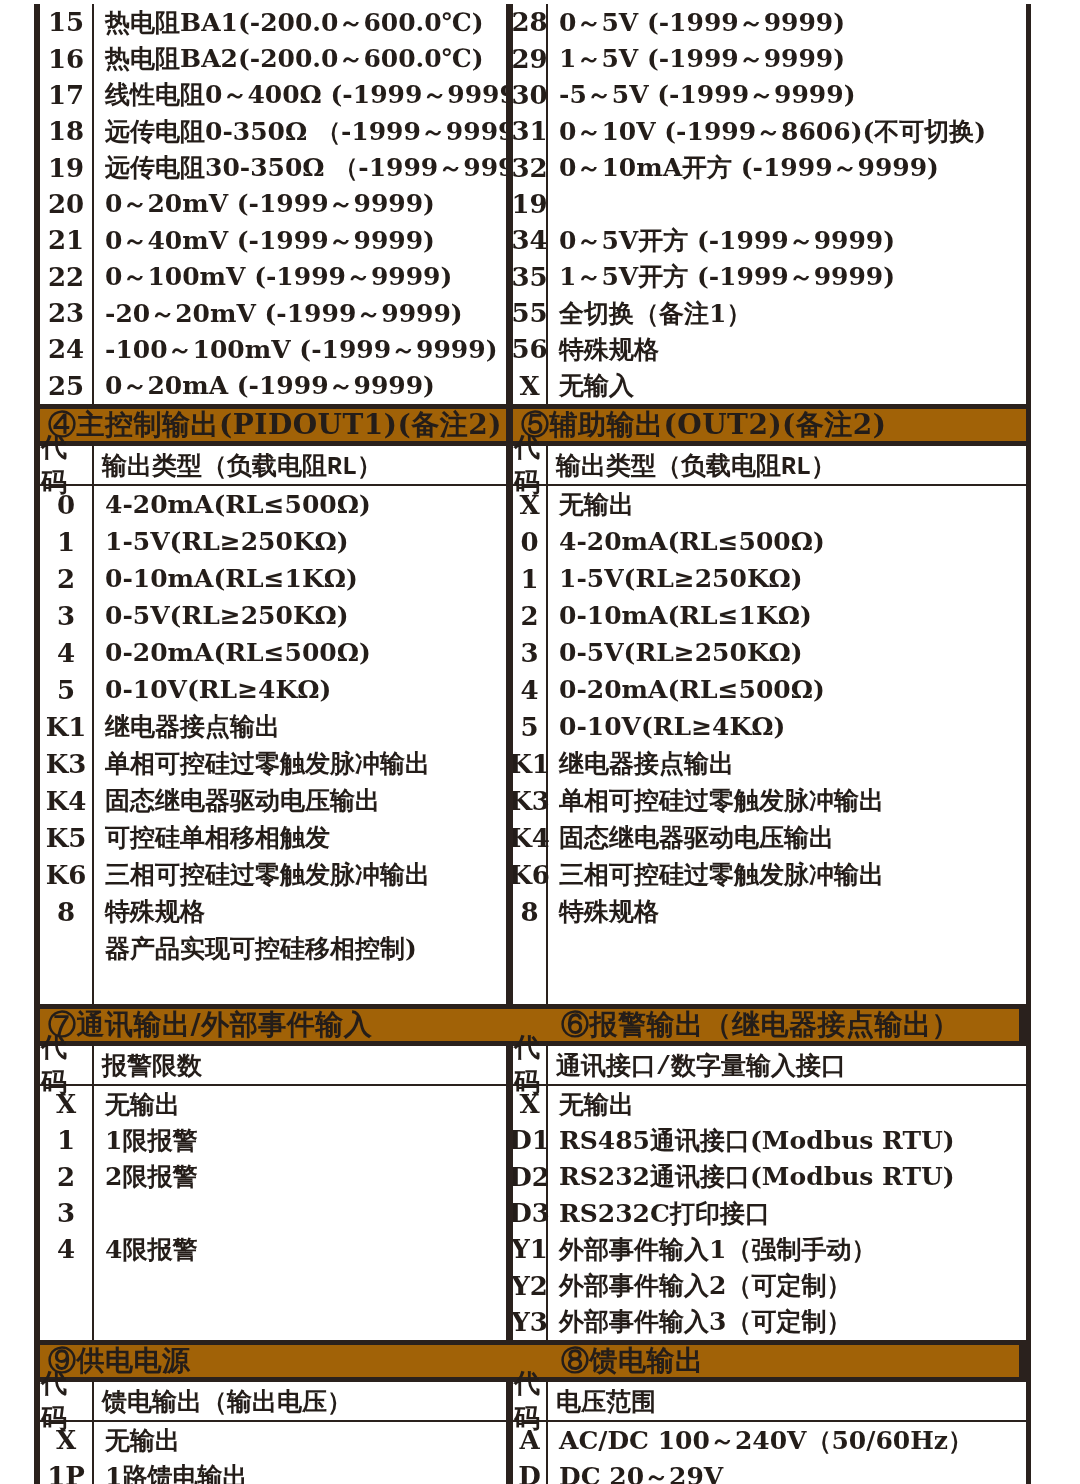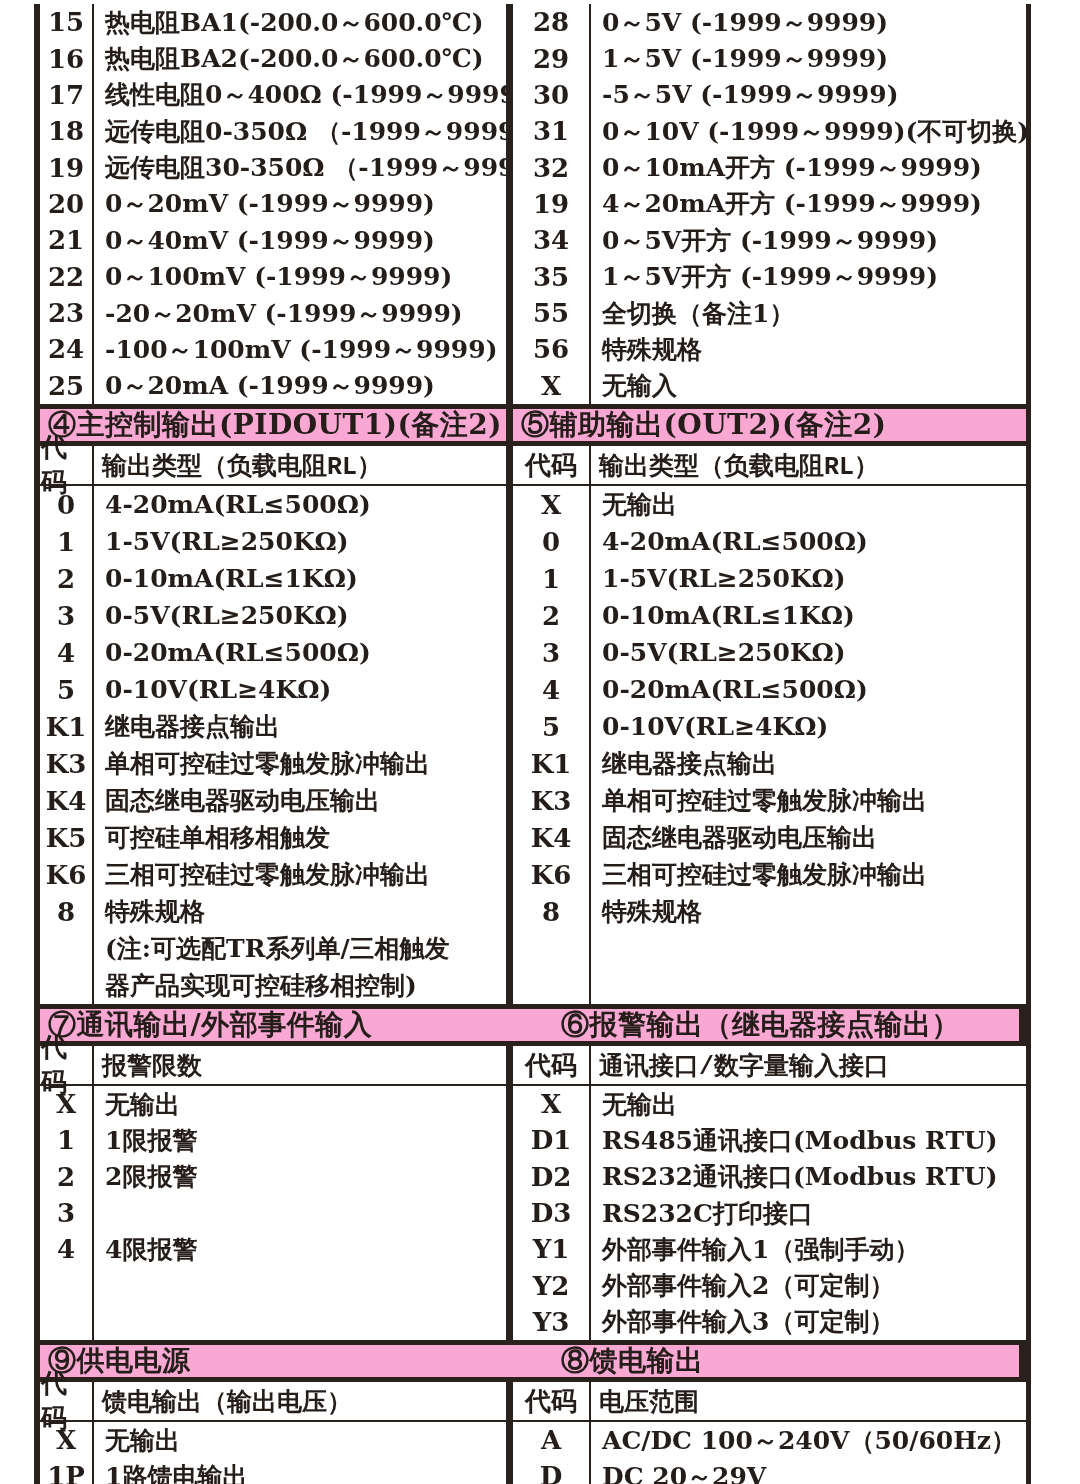--- a/index.html
+++ b/index.html
@@ -16,42 +16,42 @@
     display:flex;flex-direction:column;
   }
   .twocol{display:flex;flex-direction:row;width:100%;}
   .half{box-sizing:border-box;display:flex;flex-direction:column;}
   .half-l{width:473px;border-right:7px solid #2a211d;}
   .half-r{width:513px;}
   
   .band{
     box-sizing:border-box;height:42px;
     border-top:5px solid #2a211d;border-bottom:5px solid #2a211d;
-    background:#f9a8d4;display:flex;align-items:center;
+    background:#a16207;display:flex;align-items:center;
     font-weight:bold;font-size:28px;letter-spacing:0.5px;
     padding-left:8px;white-space:nowrap;overflow:hidden;
   }
   
   .hdr{
     box-sizing:border-box;height:40px;border-bottom:2px solid #2a211d;
     display:flex;flex-direction:row;font-weight:bold;font-size:26px;
   }
   .hdr .c-code{display:flex;align-items:center;justify-content:center;padding:0 1px;}
   .hdr .c-desc{display:flex;align-items:center;padding-left:8px;white-space:nowrap;overflow:hidden;font-family:Liberation Mono, monospace;}
   
   .rows{display:flex;flex-direction:column;overflow:hidden;}
   .row{display:flex;flex-direction:row;flex:0 0 auto;}
   .filler{display:flex;flex-direction:row;flex:1 1 auto;}
   .c-code{
     box-sizing:border-box;border-right:2px solid #2a211d;
     display:flex;align-items:center;justify-content:center;
     font-weight:bold;font-size:26px;flex:0 0 auto;
   }
   .half-l .c-code{width:54px;}
-  .half-r .c-code{width:78px;}
+  .half-r .c-code{width:35px;}
   .c-desc{
     flex:1 1 auto;display:flex;align-items:center;
     padding-left:11px;font-weight:bold;font-size:25px;
     white-space:nowrap;overflow:hidden;
   }
   
   .blk-top .rows{height:400px;}
   .blk-top .row{height:36.36px;}
   .blk-a .rows{height:518px;}
   .blk-a .row{height:37px;}
@@ -143,31 +143,30 @@
             <div class="c-desc">1～5V (-1999～9999)</div>
           </div>
 
           <div class="row">
             <div class="c-code">30</div>
             <div class="c-desc">-5～5V (-1999～9999)</div>
           </div>
 
           <div class="row">
             <div class="c-code">31</div>
-            <div class="c-desc">0～10V (-1999～9999)(不可切换)</div>
+            <div class="c-desc">0～10V (-1999～8606)(不可切换)</div>
           </div>
 
           <div class="row">
             <div class="c-code">32</div>
             <div class="c-desc">0～10mA开方 (-1999～9999)</div>
           </div>
 
           <div class="row">
             <div class="c-code">19</div>
-            <div class="c-desc">4～20mA开方 (-1999～9999)</div>
           </div>
 
           <div class="row">
             <div class="c-code">34</div>
             <div class="c-desc">0～5V开方 (-1999～9999)</div>
           </div>
 
           <div class="row">
             <div class="c-code">35</div>
             <div class="c-desc">1～5V开方 (-1999～9999)</div>
@@ -264,24 +263,20 @@
           <div class="row">
             <div class="c-code">K6</div>
             <div class="c-desc">三相可控硅过零触发脉冲输出</div>
           </div>
 
           <div class="row">
             <div class="c-code">8</div>
             <div class="c-desc">特殊规格</div>
           </div>
 
-          <div class="row">
-            <div class="c-code"></div>
-            <div class="c-desc">(注:可选配TR系列单/三相触发</div>
-          </div>
 
           <div class="row">
             <div class="c-code"></div>
             <div class="c-desc">器产品实现可控硅移相控制)</div>
           </div>
         <div class="filler">
             <div class="c-code"></div>
             <div class="c-desc"></div>
           </div>
         </div>

